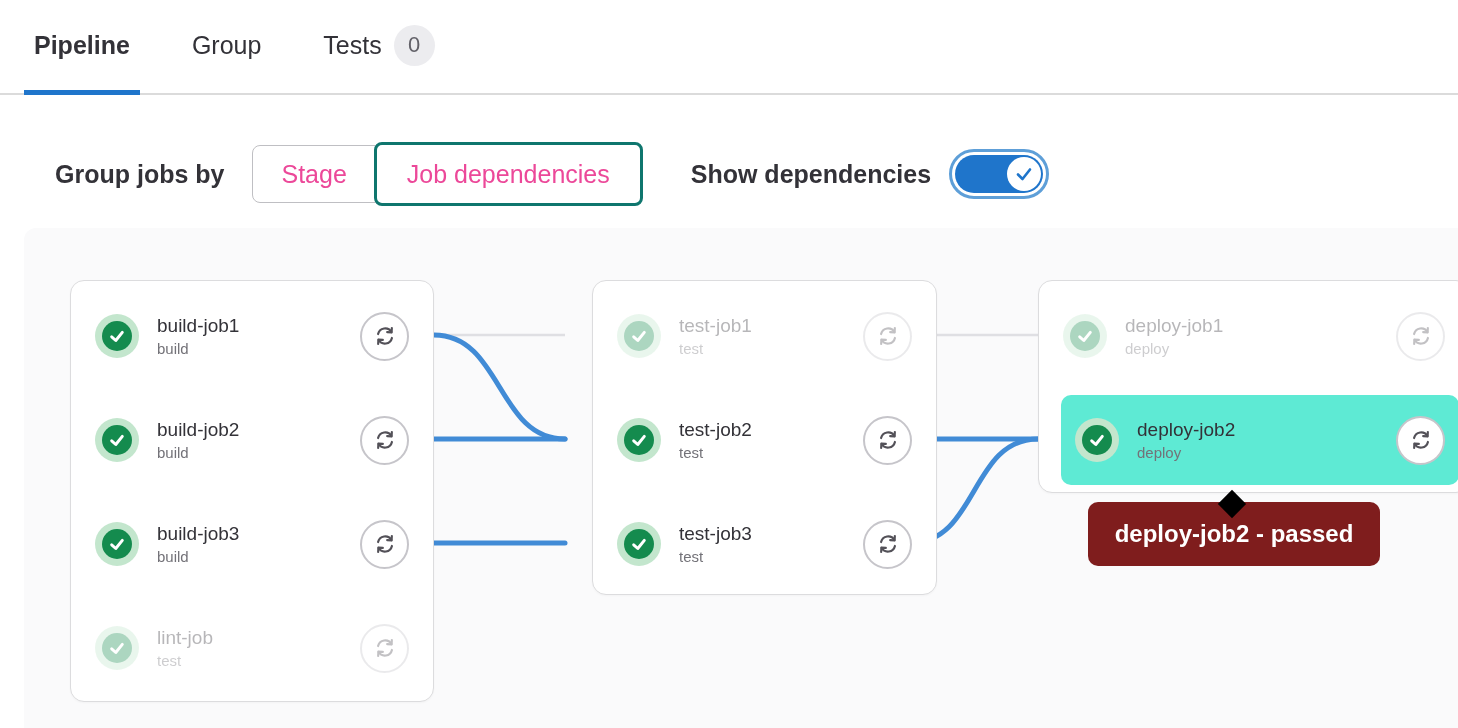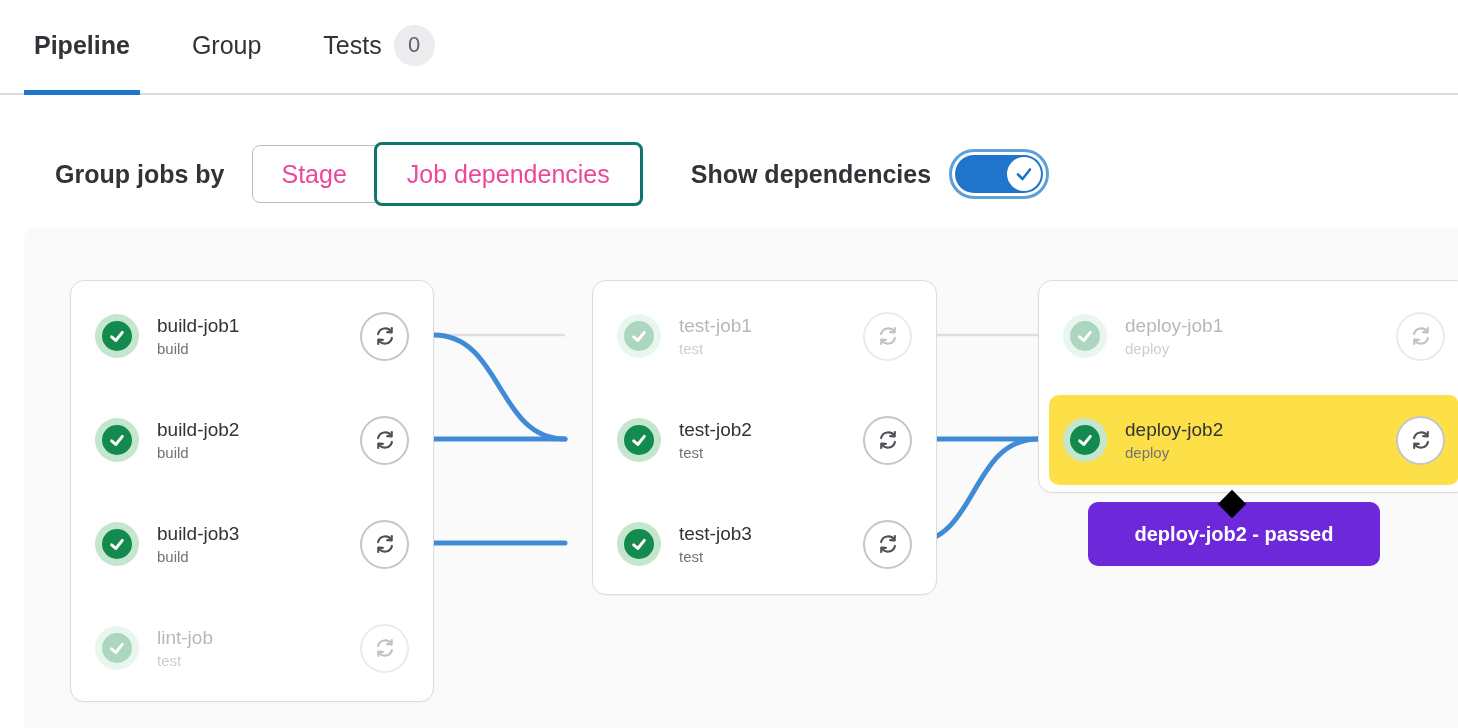--- a/index.html
+++ b/index.html
@@ -42,37 +42,37 @@
 
   .card { position:absolute; background:#fff; border:1px solid #dcdcde;
           border-radius:14px; box-shadow:0 1px 2px rgba(0,0,0,0.03); }
   .card1 { left:46px; top:52px; width:364px; height:422px; }
   .card2 { left:556px; top:52px; width:345px; height:315px;margin-left:12px; }
   .card3 { left:1014px; top:52px; width:432px; height:213px; }
 
   .job-row { position:absolute; left:10px; right:10px; height:90px; border-radius:10px;
              display:flex; align-items:center; padding:0 14px; cursor:pointer; }
   .job-row.r0{top:10px} .job-row.r1{top:114px} .job-row.r2{top:218px} .job-row.r3{top:322px}
-  .job-row.highlight { background:#fde047; }
+  .job-row.highlight { background:#5eead4;margin-left:12px; }
   .job-row.faded { opacity:.35; }
 
   .status { width:44px; height:44px; border-radius:50%; background:#c3e6cd; flex:none;
             display:flex; align-items:center; justify-content:center; }
   .status .inner { width:30px; height:30px; border-radius:50%; background:#148b4e;
                    display:flex; align-items:center; justify-content:center; }
   .job-text { margin-left:18px; line-height:1.15; }
   .job-name { font-size:19px; color:#333238; }
   .job-stage { font-size:15px; color:#737278; margin-top:3px; }
   .retry { margin-left:auto; width:49px; height:49px; border-radius:50%; flex:none;
            border:2px solid #c6c5ca; background:transparent; display:flex;
            align-items:center; justify-content:center; cursor:pointer; }
 
   
   .tooltip { position:absolute; left:1064px; top:274px; width:292px; height:64px;
-             background:#6d28d9; border-radius:10px; color:#fff; font-size:20px;
+             background:#7f1d1d; border-radius:10px; color:#fff; font-size:24px;
              font-weight:700; display:flex; align-items:center; justify-content:center;
              z-index:5; }
   .tooltip .arrow { position:absolute; top:-8px; left:134px; width:20px; height:20px;
                     background:#000; transform:rotate(45deg); }
 </style>
 </head>
 <body>
 
 <nav class="tabbar">
   <div class="tab active">

